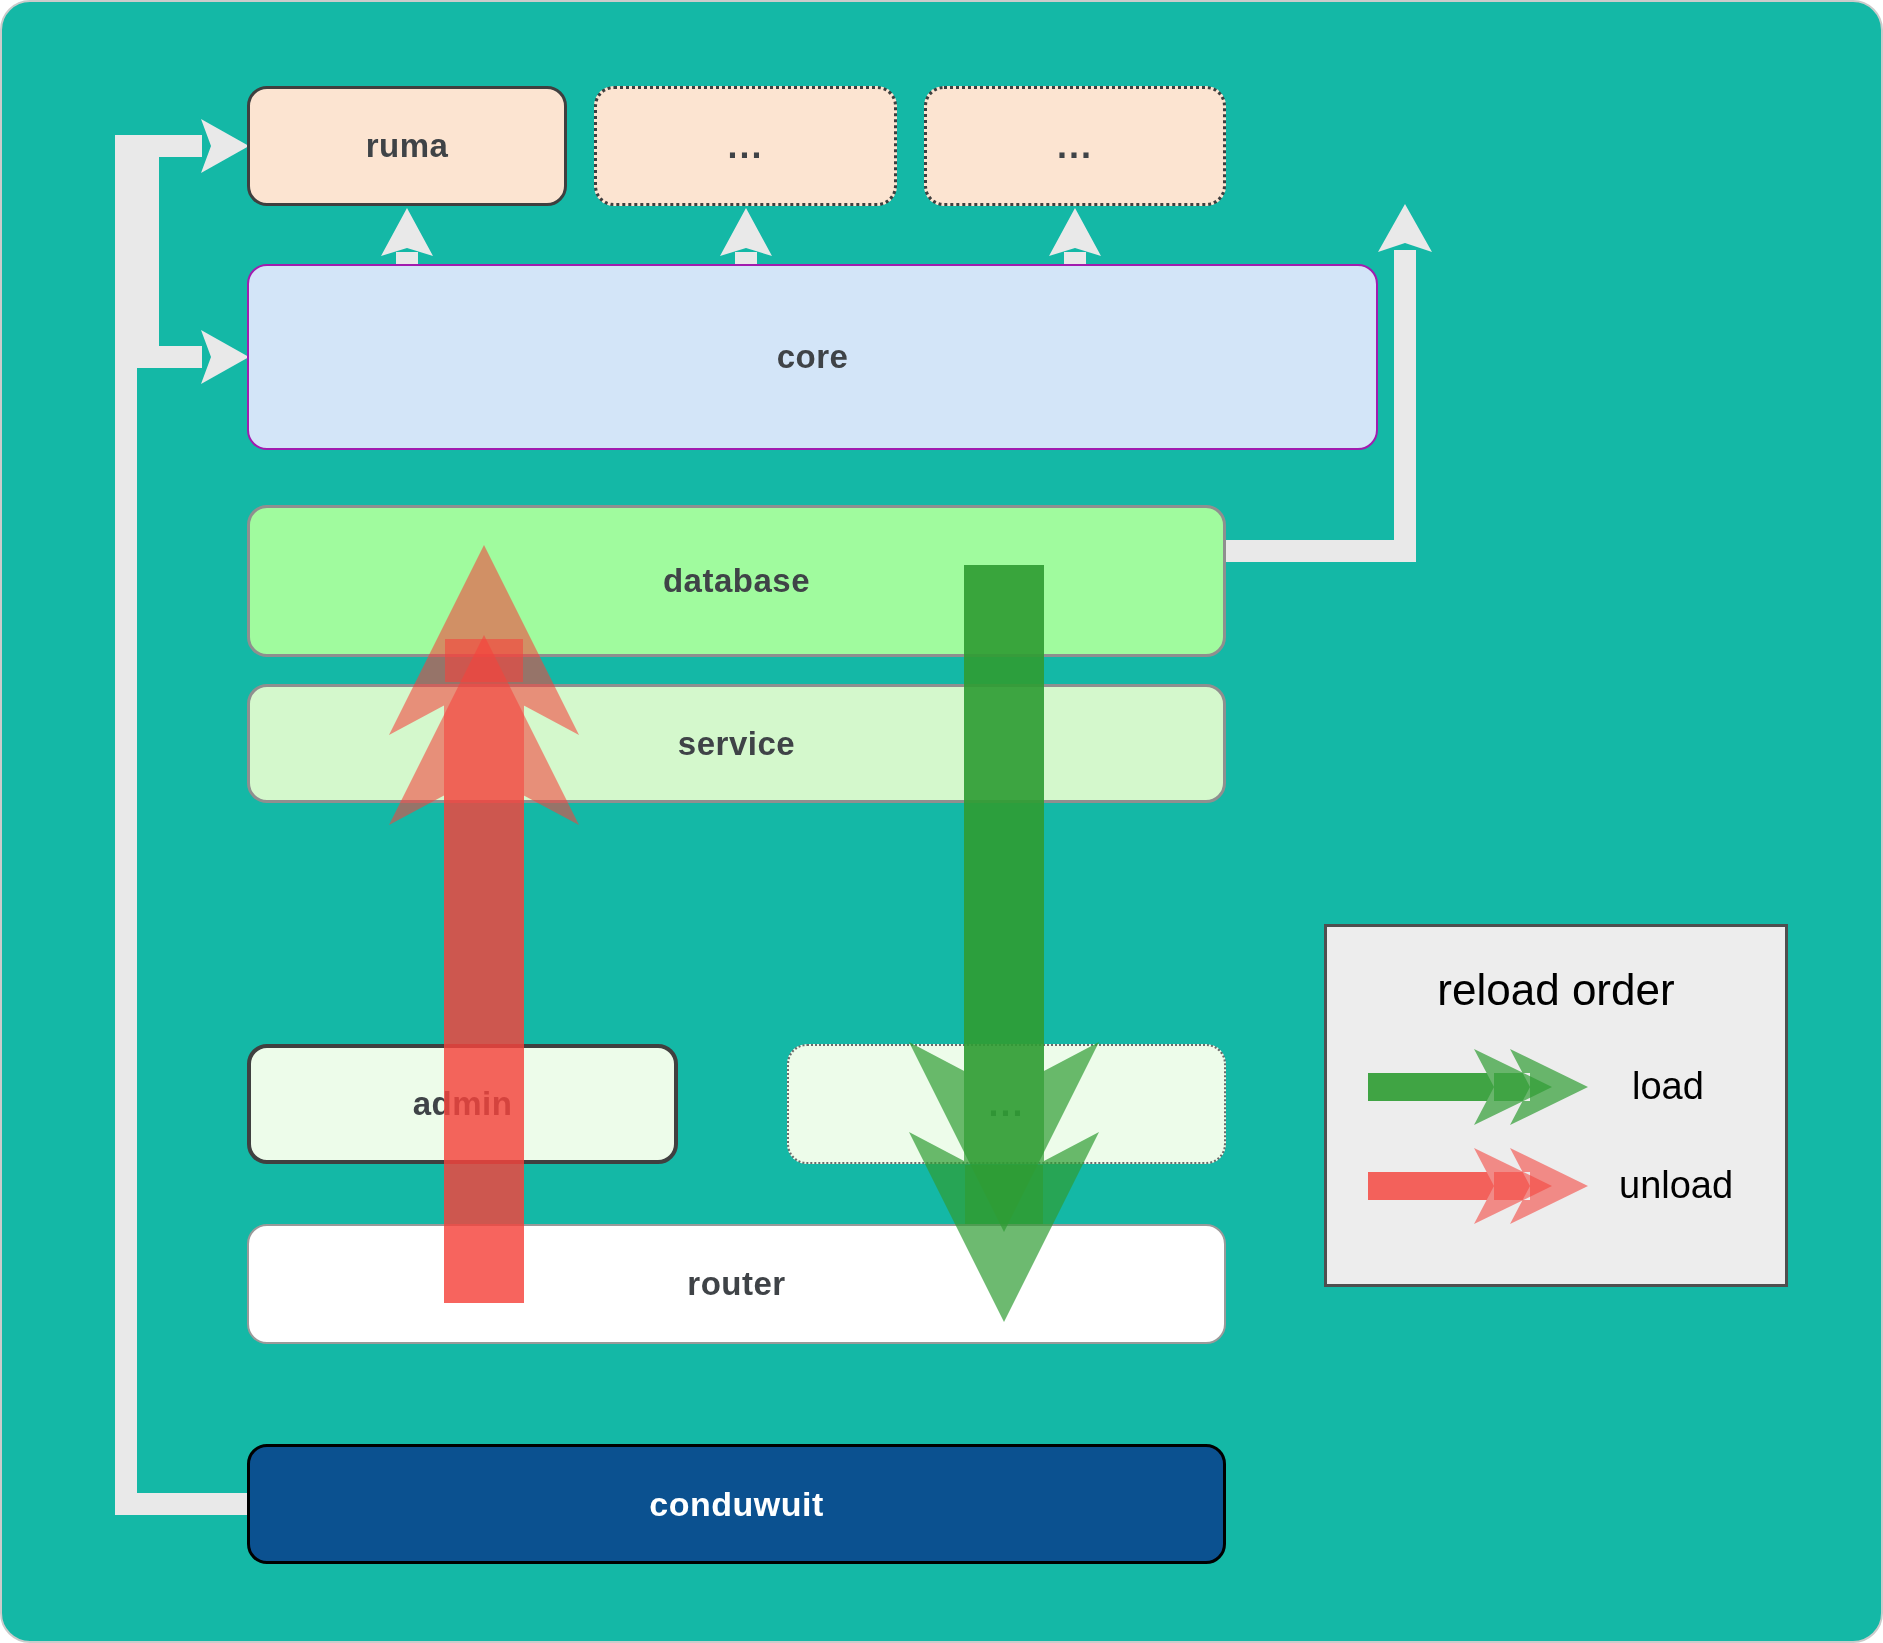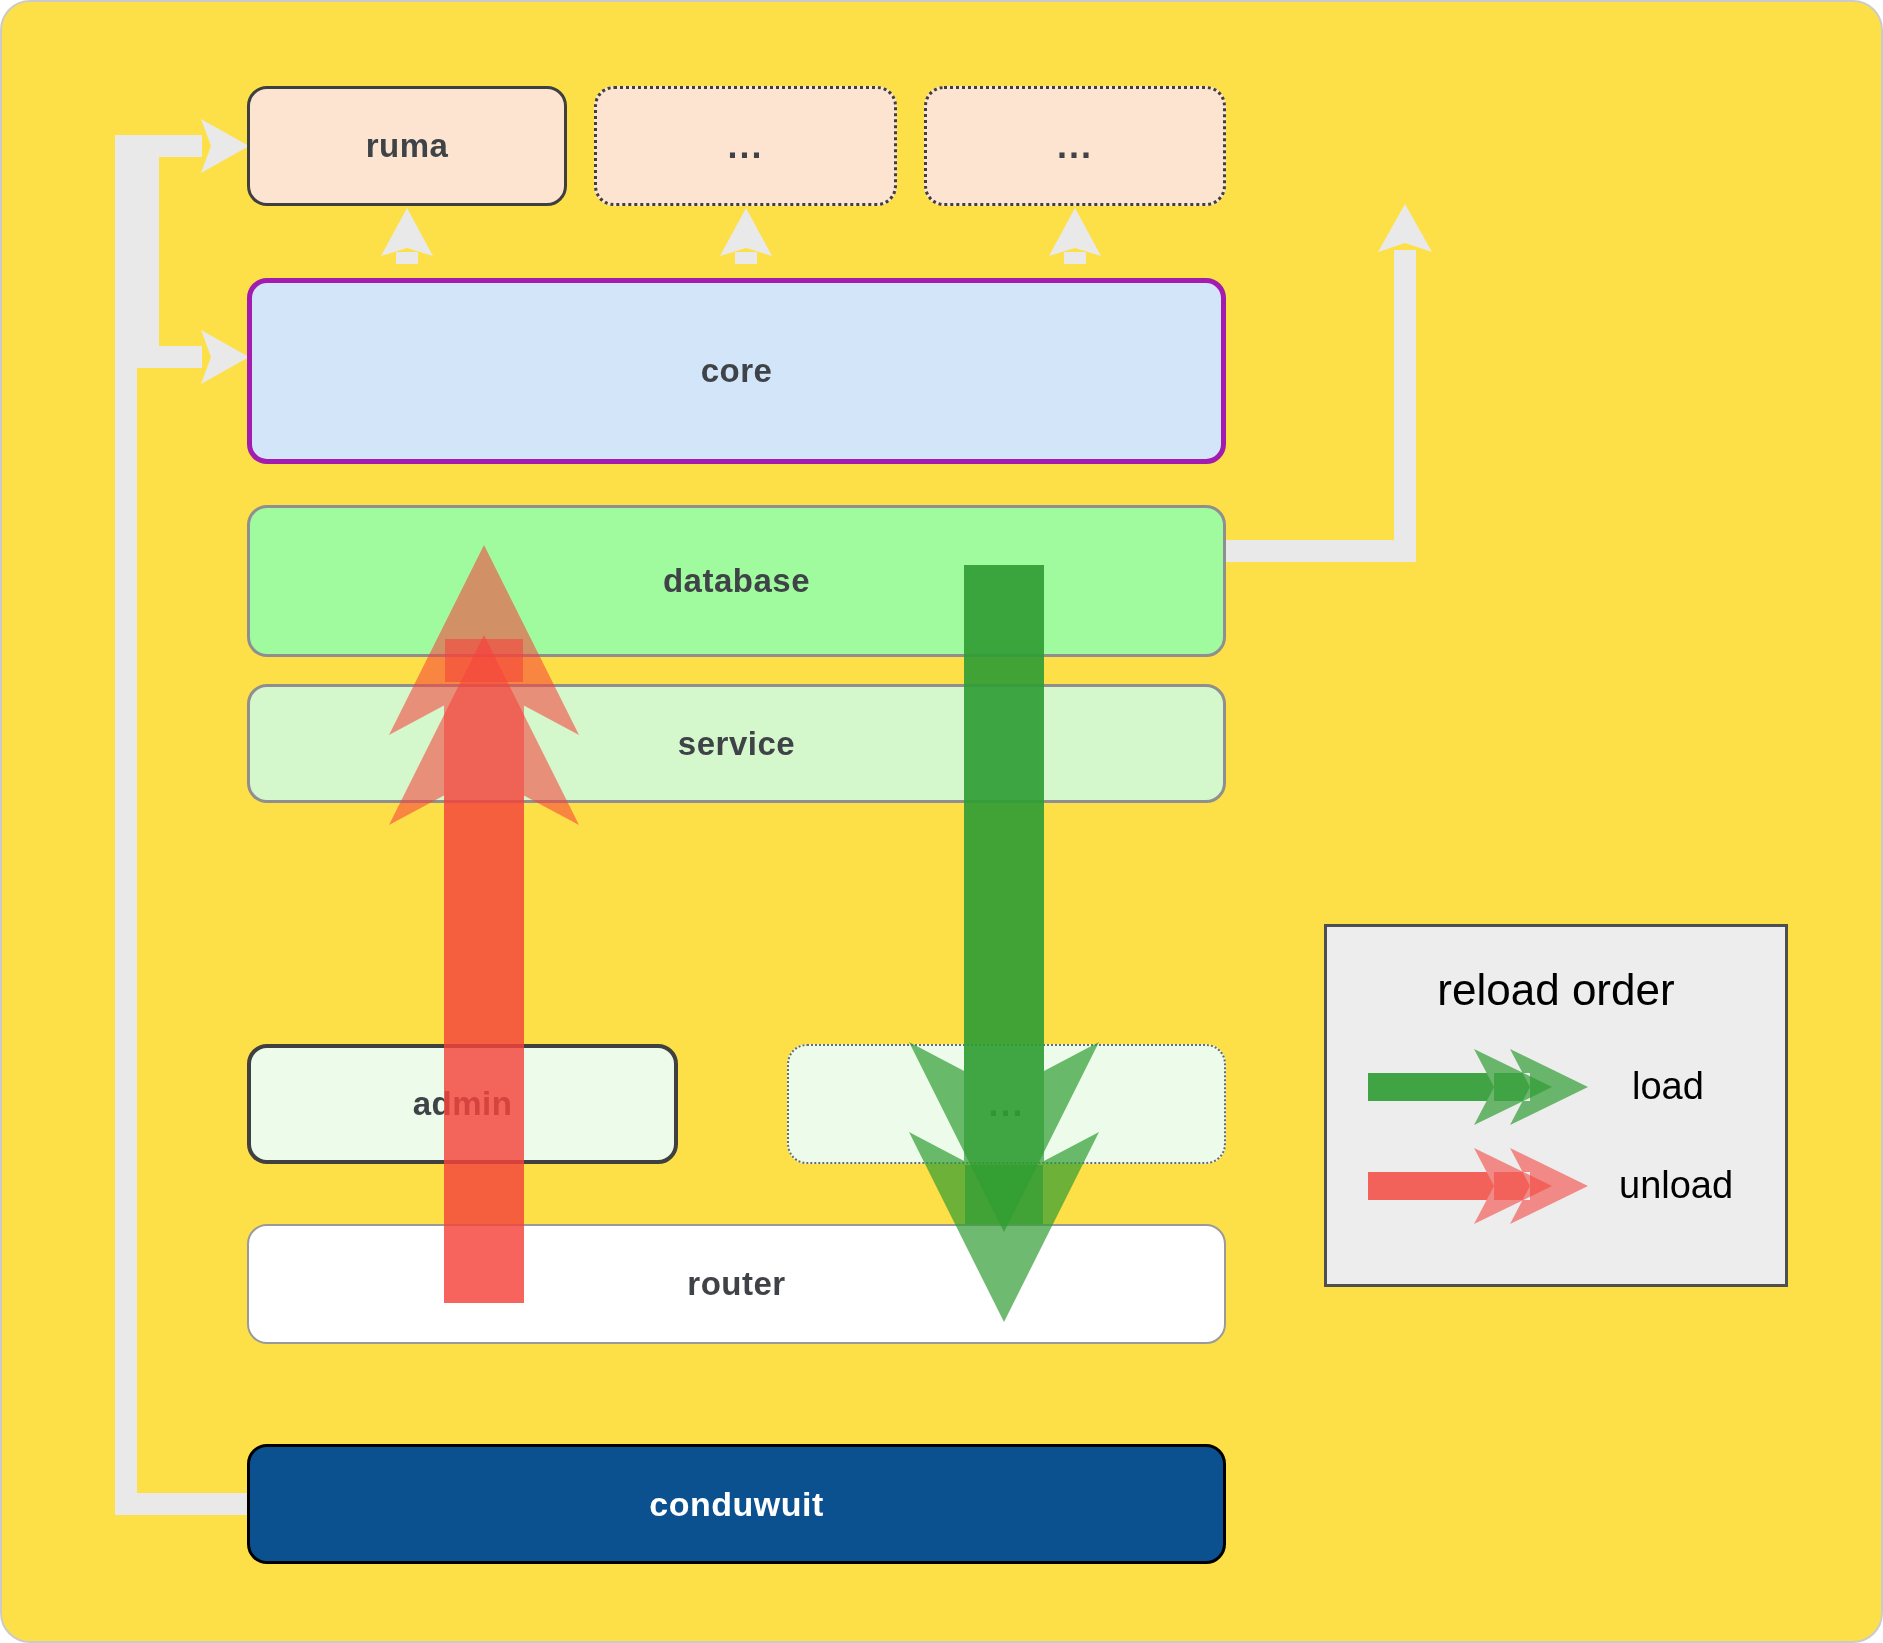--- a/index.html
+++ b/index.html
@@ -1,19 +1,19 @@
 <!DOCTYPE html>
 <html><head>
 <meta charset="utf-8">
 <style>
   html,body{margin:0;padding:0;background:#ffffff;}
   .canvas{
     position:relative;
     width:1883px;height:1643px;
-    background:#fde047;
+    background:#14b8a6;
     border:2px solid #cbcbcb;
     border-radius:30px;
     box-sizing:border-box;
     overflow:hidden;
     font-family:"Liberation Sans", sans-serif;
   }
   svg.layer{position:absolute;left:0;top:0;width:1883px;height:1643px;}
   #gray-layer{z-index:1;}
   #arrow-layer{z-index:3;pointer-events:none;}
   .node{
@@ -24,21 +24,21 @@
     border-radius:20px;
     z-index:2;
     letter-spacing:0.5px;
   }
   .peach{background:#fce4d1;border:3px solid #3f3f3f;}
   .peach.dotted{border:3px dotted #3f3f3f;}
   .n-ruma   {left:245px;top:84px;width:320px;height:120px;}
   .n-dots1  {left:592px;top:84px;width:303px;height:120px;}
   .n-dots2  {left:922px;top:84px;width:302px;height:120px;}
   .n-rocksdb{left:1250px;top:84px;width:312px;height:120px;}
-  .n-core    {left:245px;top:276px;width:979px;height:186px;background:#d3e5f8;border:5px solid #a21caf;}
+  .n-core    {left:245px;top:262px;width:1131px;height:186px;background:#d3e5f8;border:2px solid #a21caf;}
   .n-database{left:245px;top:503px;width:979px;height:152px;background:#a0fb9e;border:3px solid #8f8f8f;}
   .n-service {left:245px;top:682px;width:979px;height:119px;background:#d4f8cc;border:3px solid #8f8f8f;}
   .n-api     {left:245px;top:863px;width:979px;height:119px;background:#e3fadd;border:3px solid #9a9a9a;}
   .n-admin   {left:245px;top:1042px;width:431px;height:120px;background:#edfcea;border:4px solid #404040;}
   .n-dots3   {left:785px;top:1042px;width:439px;height:120px;background:#edfcea;border:2px dotted #6b6b6b;}
   .n-router  {left:245px;top:1222px;width:979px;height:120px;background:#ffffff;border:2px solid #9a9a9a;}
   .n-conduwuit{left:245px;top:1442px;width:979px;height:120px;background:#0b5190;border:3px solid #000000;
                color:#ffffff;font-weight:700;font-size:34px;}
   .dots-label{font-size:36px;font-weight:700;letter-spacing:2px;}
   .legend{

